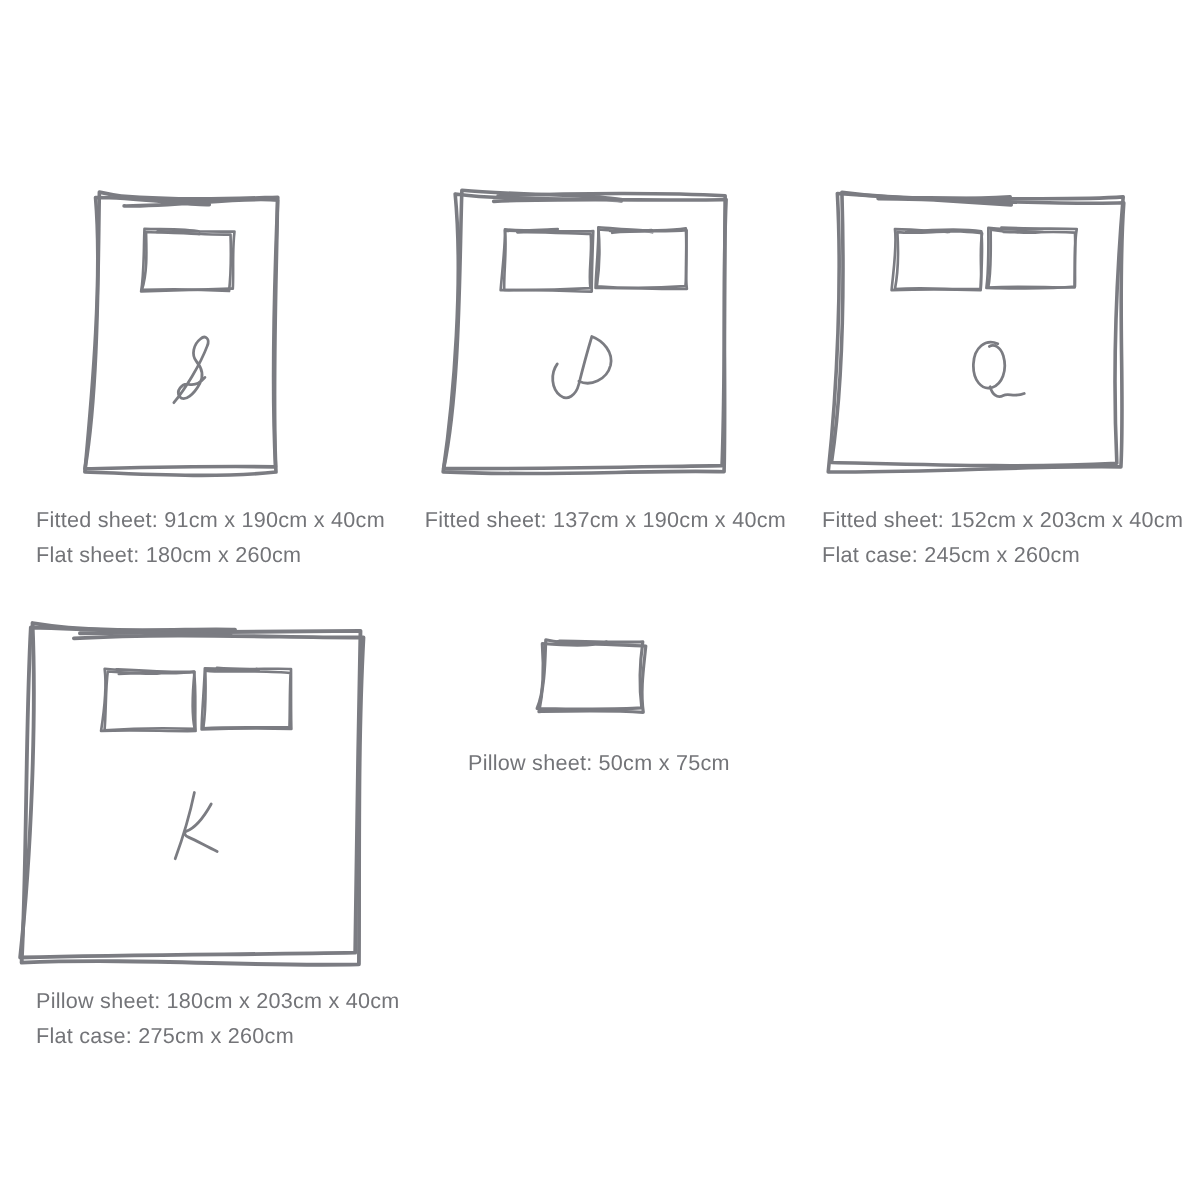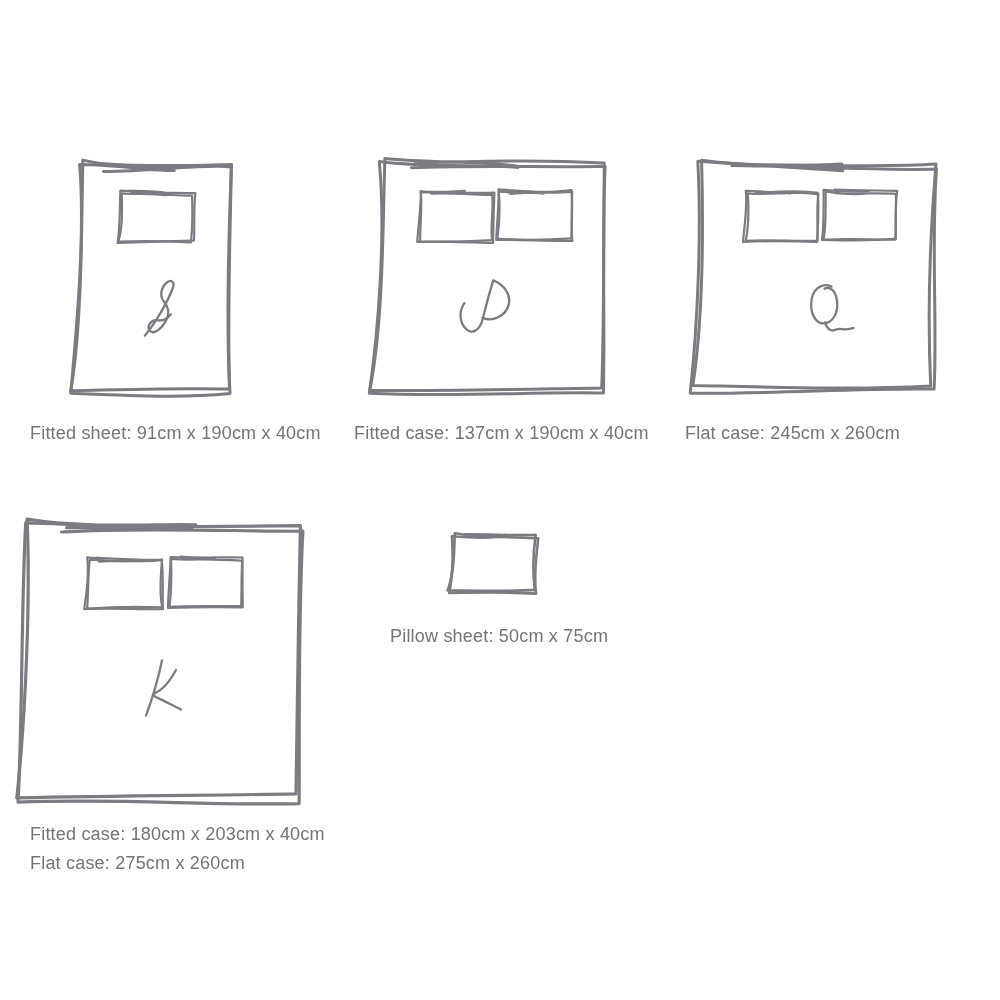--- a/index.html
+++ b/index.html
@@ -74,32 +74,34 @@
 
   <div class="sketch" style="left:446px;top:528px">
       <svg width="100" height="74" viewBox="0 0 100 74">
         <path d="M 20.0 6.3 C 43.8 6.2, 72.9 7.9, 89.7 6.8 C 86.9 26.0, 86.6 44.3, 88.8 61.9 C 63.5 63.6, 34.6 62.8, 1.6 62.4 C 8.1 47.0, 8.2 21.4, 8.8 5.2 C 27.2 9.0, 47.7 8.8, 56.4 7.5" fill="none" stroke="#7b7c82" stroke-width="2.6" stroke-linecap="round" stroke-linejoin="round"></path>
         <path d="M 18.8 6.7 C 41.5 8.9, 74.9 9.6, 92.2 10.3 C 90.5 27.5, 87.4 46.9, 90.1 65.6 C 62.7 63.8, 34.5 64.4, 3.1 65.0 C 7.0 46.9, 7.1 25.3, 5.9 8.3 C 26.3 10.0, 48.8 11.1, 59.3 6.9" fill="none" stroke="#7b7c82" stroke-width="2.6" stroke-linecap="round" stroke-linejoin="round"></path>
       </svg>
     </div>
 
   <div class="dims" style="left: 30px; top: 419px; color: rgb(115, 116, 120);">
     <div>Fitted sheet: 91cm x 190cm x 40cm</div>
+    <div>Flat sheet: 180cm x 260cm</div>
   </div>
 
   <div class="dims" style="left: 354px; top: 419px; color: rgb(115, 116, 120);">
-    <div>Fitted case: 137cm x 190cm x 40cm</div>
+    <div>Fitted sheet: 137cm x 190cm x 40cm</div>
   </div>
 
   <div class="dims" style="left: 685px; top: 419px; color: rgb(115, 116, 120);">
+    <div>Fitted sheet: 152cm x 203cm x 40cm</div>
     <div>Flat case: 245cm x 260cm</div>
   </div>
 
   <div class="dims" style="left: 30px; top: 820px; color: rgb(115, 116, 120);">
-    <div>Fitted case: 180cm x 203cm x 40cm</div>
+    <div>Pillow sheet: 180cm x 203cm x 40cm</div>
     <div>Flat case: 275cm x 260cm</div>
   </div>
 
   <div class="dims" style="left: 390px; top: 622px; color: rgb(115, 116, 120);">
     <div>Pillow sheet: 50cm x 75cm</div>
   </div>
 
 </div>
 
 </body></html>

